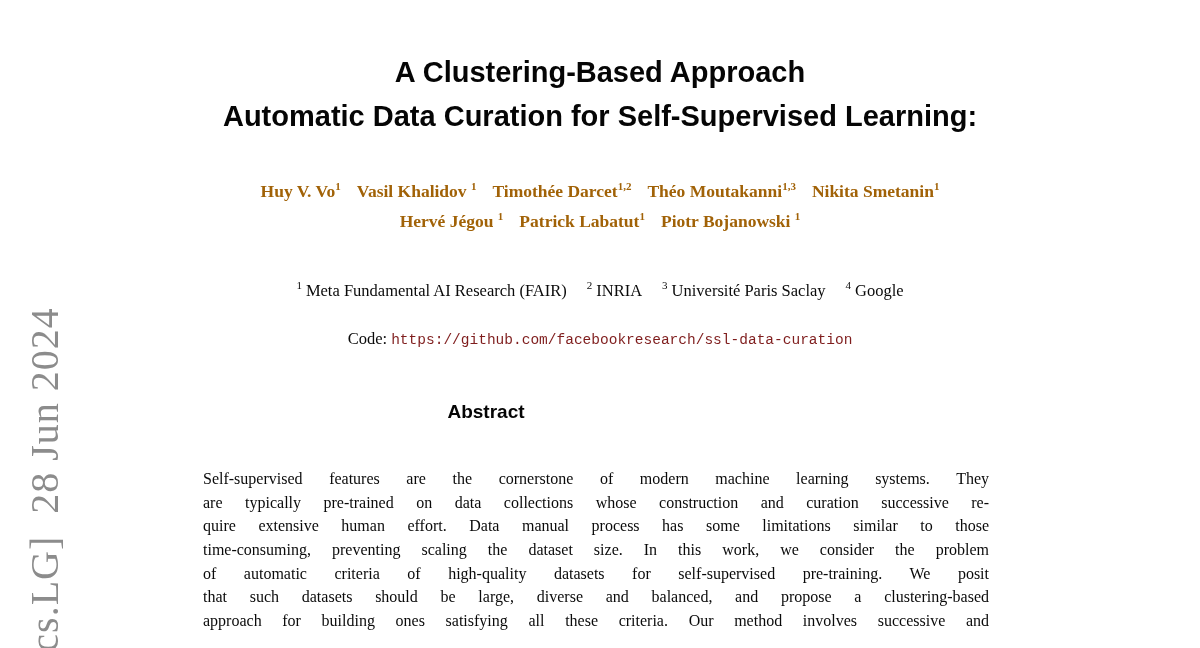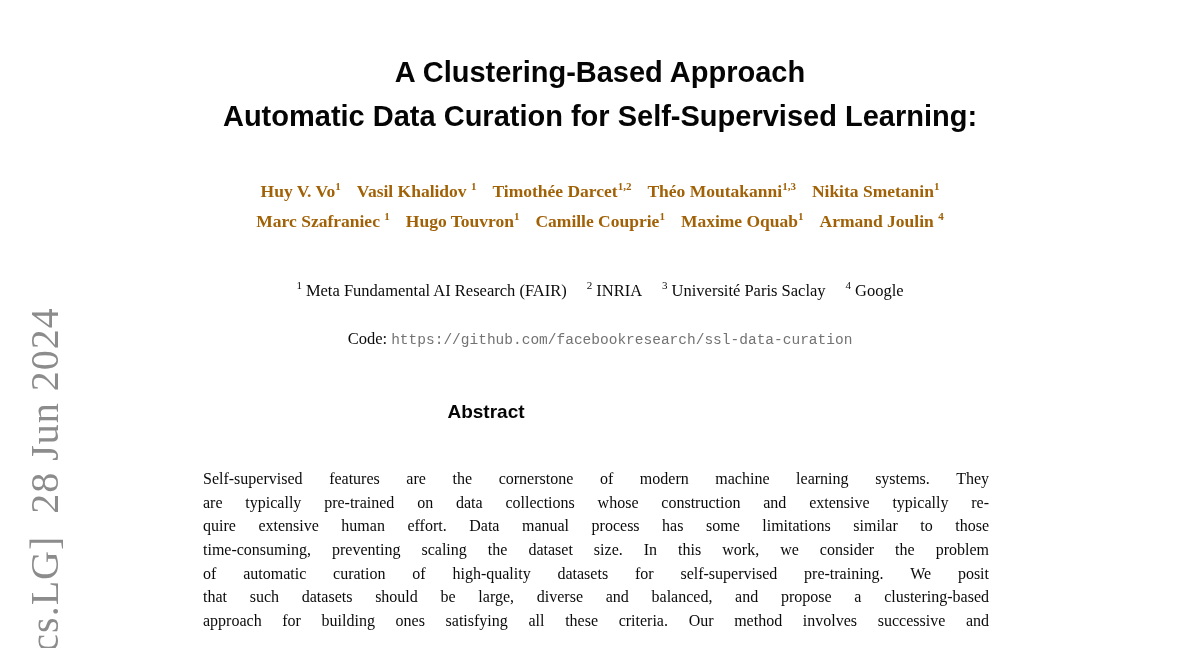--- a/index.html
+++ b/index.html
@@ -73,21 +73,21 @@
     top: 329px;
     left: 0;
     width: 1200px;
     text-align: center;
     font-size: 16.5px;
     color: #0a0a0a;
   }
   .code-url {
     font-family: "Liberation Mono", monospace;
     font-size: 14.5px;
-    color: #737373;
+    color: #7f1d1d;
     text-decoration: none;
   }
   
   .abstract-heading {
     position: absolute;
     top: 401px;
     left: 0;
     width: 972px;
     text-align: center;
     font-family: "Liberation Sans", sans-serif;
@@ -119,35 +119,35 @@
     <span class="stamp-cat">[cs.LG]</span><span class="stamp-date">28 Jun 2024</span>
   </div>
 
   <div class="title">
     <div>A Clustering-Based Approach</div>
     <div>Automatic Data Curation for Self-Supervised Learning:</div>
   </div>
 
   <div class="authors" id="authors">
       <div><span class="author">Huy V. Vo<sup>1</sup></span><span class="author">Vasil Khalidov <sup>1</sup></span><span class="author">Timothée Darcet<sup>1,2</sup></span><span class="author">Théo Moutakanni<sup>1,3</sup></span><span class="author">Nikita Smetanin<sup>1</sup></span></div>
-      <div><span class="author">Marc Szafraniec <sup>1</sup></span><span class="author">Hugo Touvron<sup>1</sup></span><span class="author">Camille Couprie<sup>1</sup></span><span class="author">Maxime Oquab<sup>1</sup></span><span class="author">Armand Joulin <sup>4</sup></span></div>
+      <div><span class="author">Hervé Jégou <sup>1</sup></span><span class="author">Patrick Labatut<sup>1</sup></span><span class="author">Piotr Bojanowski <sup>1</sup></span></div>
     </div>
 
   <div class="affils" id="affils"><span class="affil"><sup>1</sup>Meta Fundamental AI Research (FAIR)</span><span class="affil"><sup>2</sup>INRIA</span><span class="affil"><sup>3</sup>Université Paris Saclay</span><span class="affil"><sup>4</sup>Google</span></div>
 
   <div class="code-line">
     <span>Code:</span>
     <a href="#" class="code-url">https://github.com/facebookresearch/ssl-data-curation</a>
   </div>
 
   <div class="abstract-heading">Abstract</div>
 
   <div class="abstract" id="abstract">
       <div class="abs-line">Self-supervised features are the cornerstone of modern machine learning systems. They</div>
-      <div class="abs-line">are typically pre-trained on data collections whose construction and extensive typically re-</div>
+      <div class="abs-line">are typically pre-trained on data collections whose construction and curation successive re-</div>
       <div class="abs-line">quire extensive human effort. Data manual process has some limitations similar to those</div>
       <div class="abs-line">time-consuming, preventing scaling the dataset size. In this work, we consider the problem</div>
-      <div class="abs-line">of automatic curation of high-quality datasets for self-supervised pre-training. We posit</div>
+      <div class="abs-line">of automatic criteria of high-quality datasets for self-supervised pre-training. We posit</div>
       <div class="abs-line">that such datasets should be large, diverse and balanced, and propose a clustering-based</div>
       <div class="abs-line">approach for building ones satisfying all these criteria. Our method involves successive and</div>
     </div>
 
 </div>
 
 </body></html>

